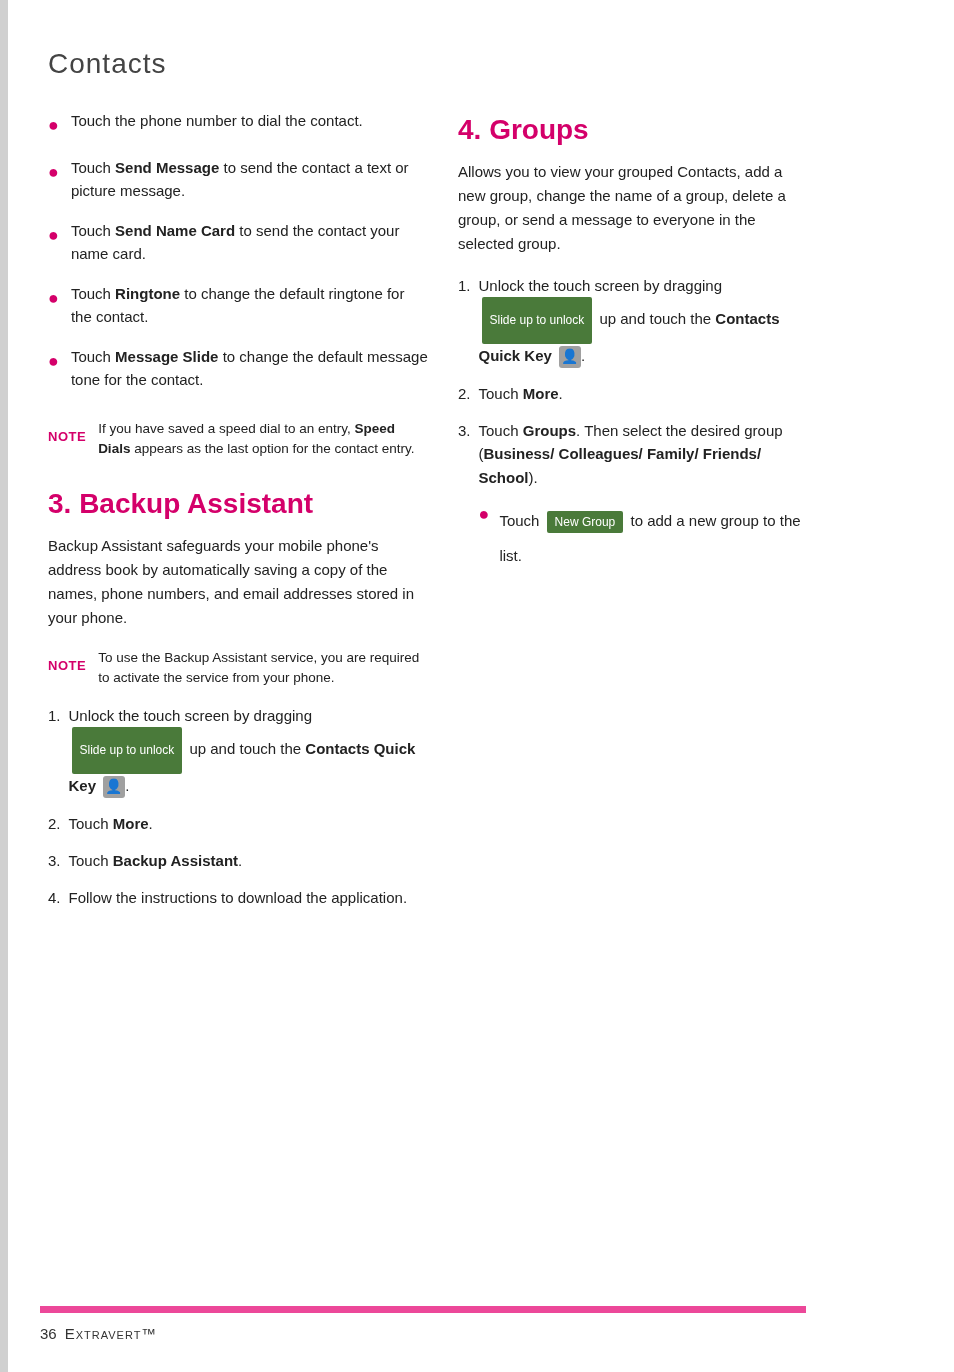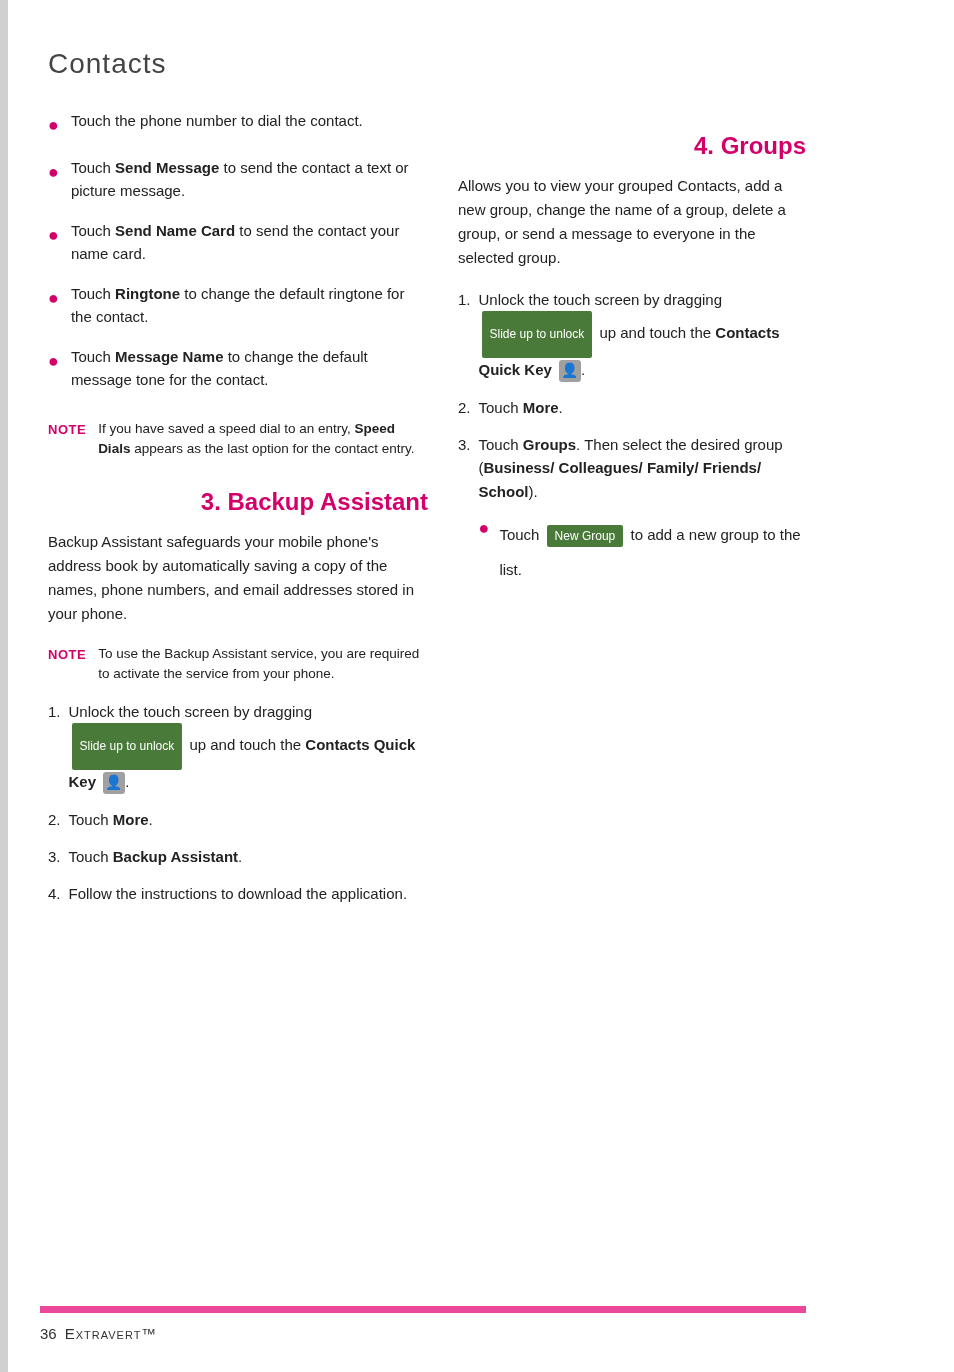--- a/index.html
+++ b/index.html
@@ -75,33 +75,32 @@
       margin-bottom: 28px;
       font-size: 13.5px;
       line-height: 1.5;
     }
     .note-label {
       font-weight: bold;
       color: #d4006a;
       font-size: 13px;
       margin-right: 12px;
       flex-shrink: 0;
-      margin-top: 1px;
+      margin-top: 8px;
       letter-spacing: 0.5px;
     }
     .note-text b {
       font-weight: bold;
     }
     .section-heading {
-      font-size: 24px;
+      font-size: 28px;
       font-weight: bold;
       color: #d4006a;
       margin-bottom: 14px;
-      margin-top: 22px;
-      text-align: right;
+      margin-top: 4px;
     }
     .section-body {
       font-size: 15px;
       line-height: 1.6;
       margin-bottom: 18px;
       color: #222;
     }
     .note-block-inline {
       display: flex;
       align-items: flex-start;
@@ -230,21 +229,21 @@
         <li>
           <span class="bullet-dot">●</span>
           <span class="bullet-text">Touch <b>Send Name Card</b> to send the contact your name card.</span>
         </li>
         <li>
           <span class="bullet-dot">●</span>
           <span class="bullet-text">Touch <b>Ringtone</b> to change the default ringtone for the contact.</span>
         </li>
         <li>
           <span class="bullet-dot">●</span>
-          <span class="bullet-text">Touch <b>Message Name</b> to change the default message tone for the contact.</span>
+          <span class="bullet-text">Touch <b>Message Slide</b> to change the default message tone for the contact.</span>
         </li>
       </ul>
 
       <div class="note-block">
         <span class="note-label">NOTE</span>
         <span class="note-text">If you have saved a speed dial to an entry, <b>Speed Dials</b> appears as the last option for the contact entry.</span>
       </div>
 
       <div class="section-heading">3. Backup Assistant</div>
       <div class="section-body">Backup Assistant safeguards your mobile phone's address book by automatically saving a copy of the names, phone numbers, and email addresses stored in your phone.</div>

